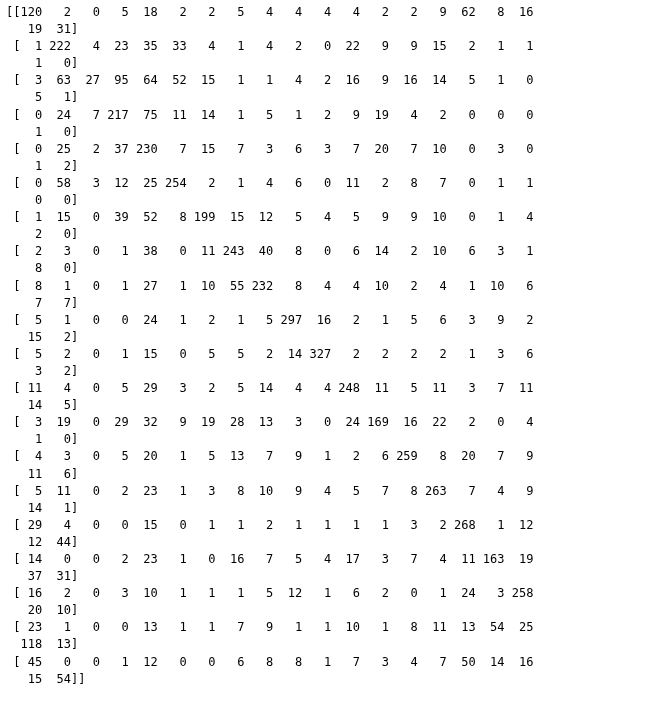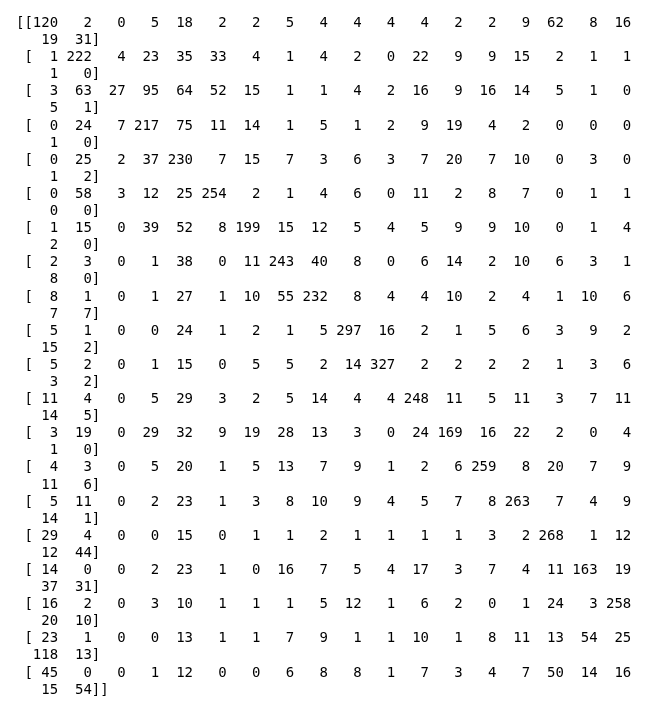--- a/index.html
+++ b/index.html
@@ -8,24 +8,24 @@
     background: #ffffff;
   }
   .screen {
     position: relative;
     width: 661px;
     height: 704px;
     background: #ffffff;
     overflow: hidden;
   }
   pre.console-output {
-    margin: 10px;
+    margin: 0;
     padding: 4px 0 0 6px;
     font-family: "DejaVu Sans Mono", "Liberation Mono", monospace;
-    font-size: 14px;
+    font-size: 12px;
     line-height: 17.1px;
     color: #000000;
     white-space: pre;
   }
 </style>
 </head>
 <body>
 
 <div class="screen">
   <pre class="console-output" id="matrix-output">[[120   2   0   5  18   2   2   5   4   4   4   4   2   2   9  62   8  16

